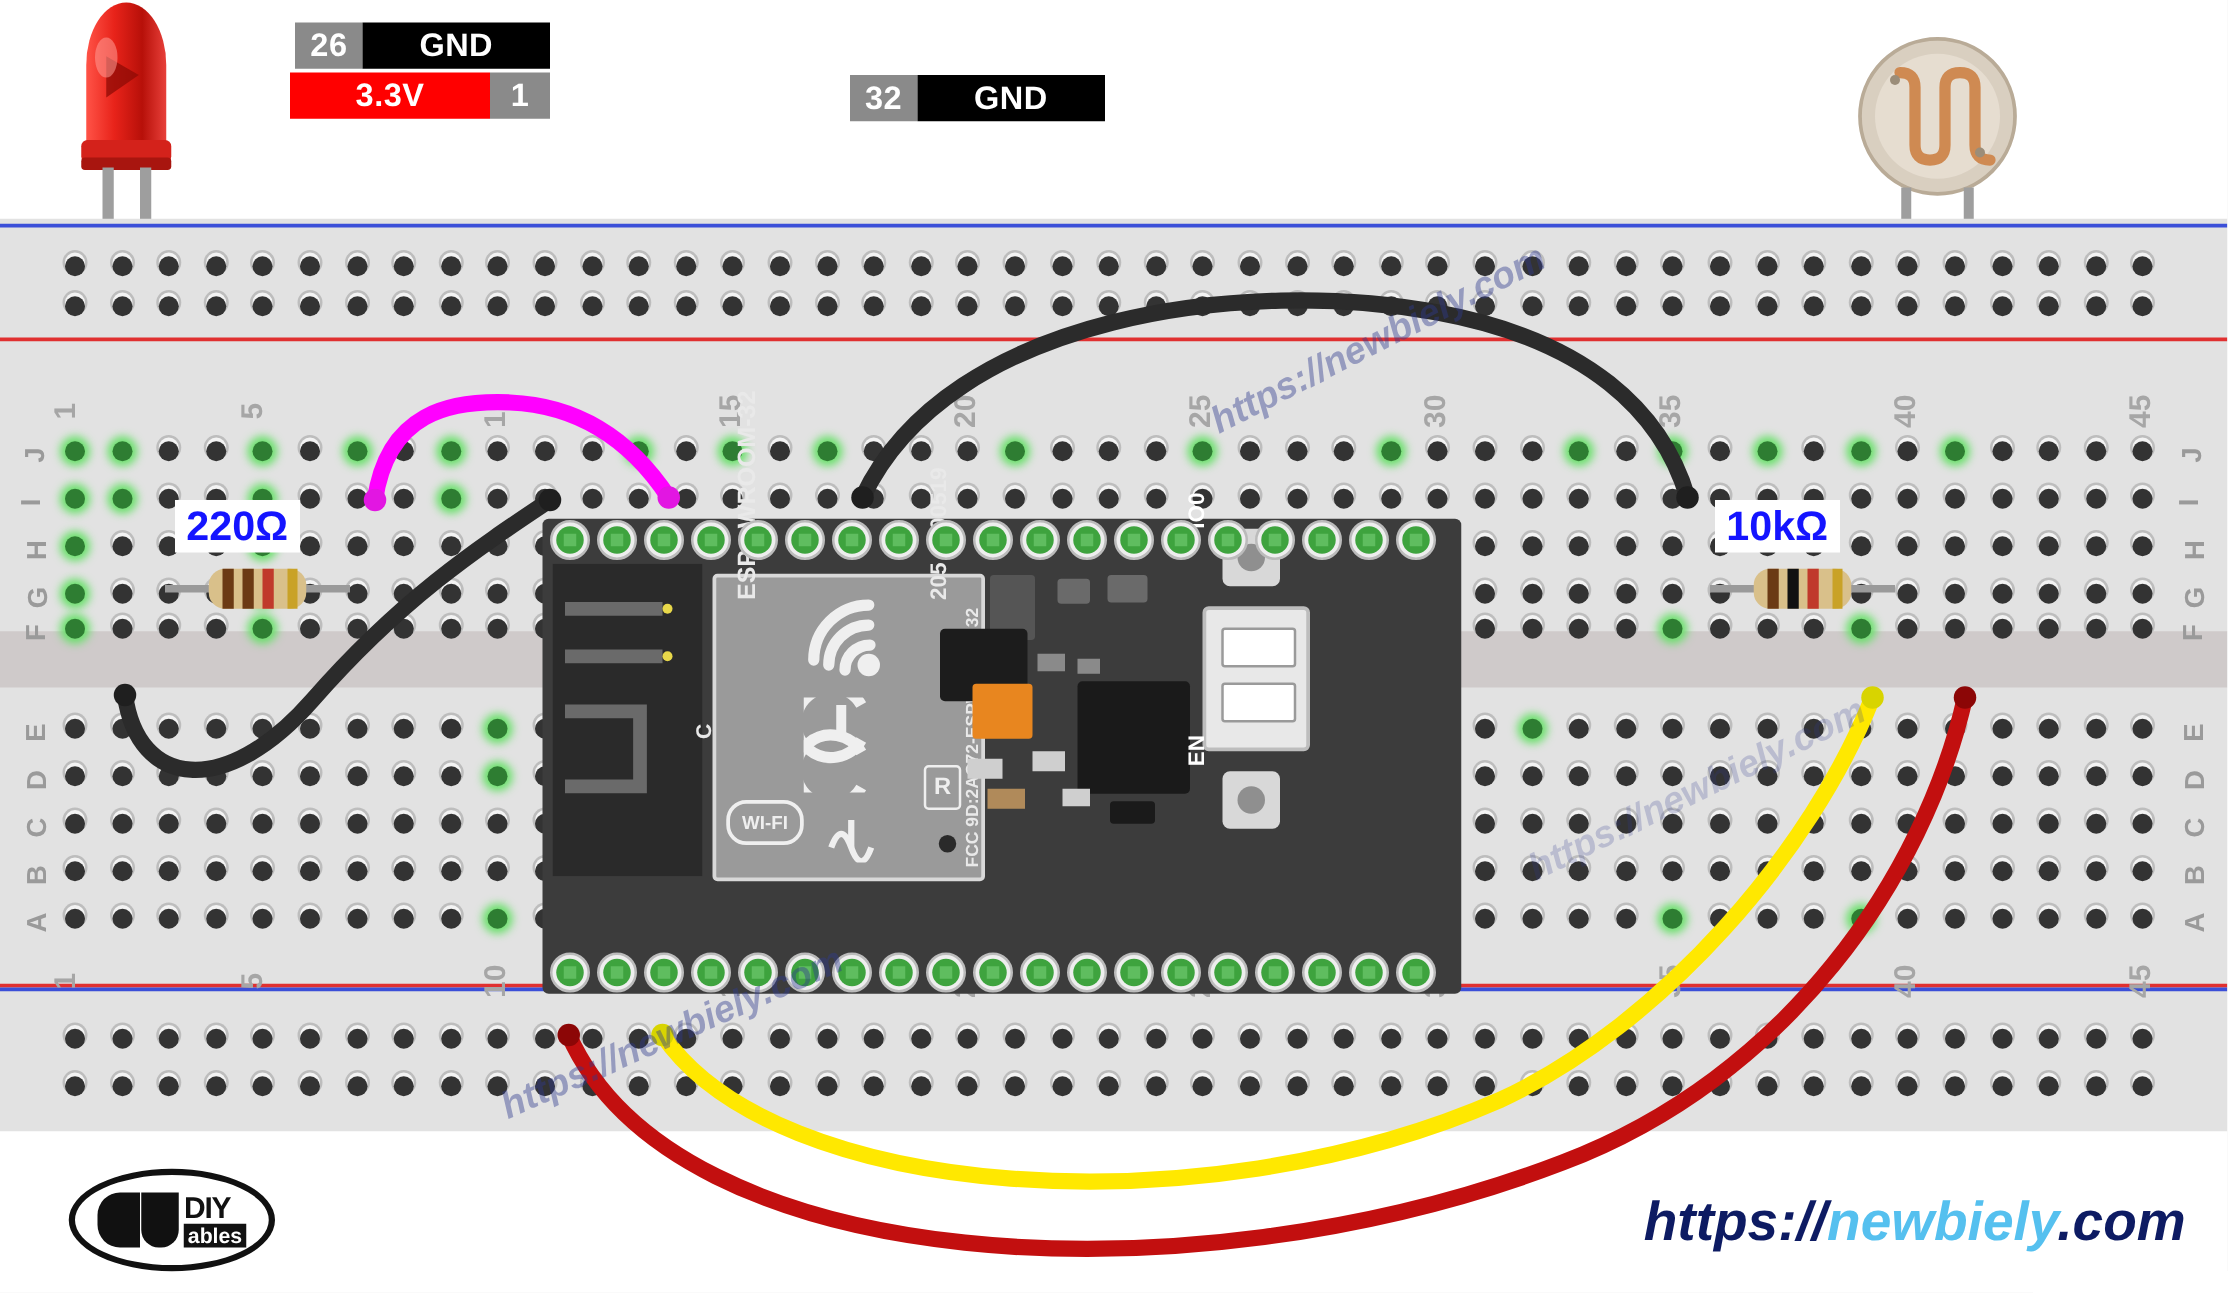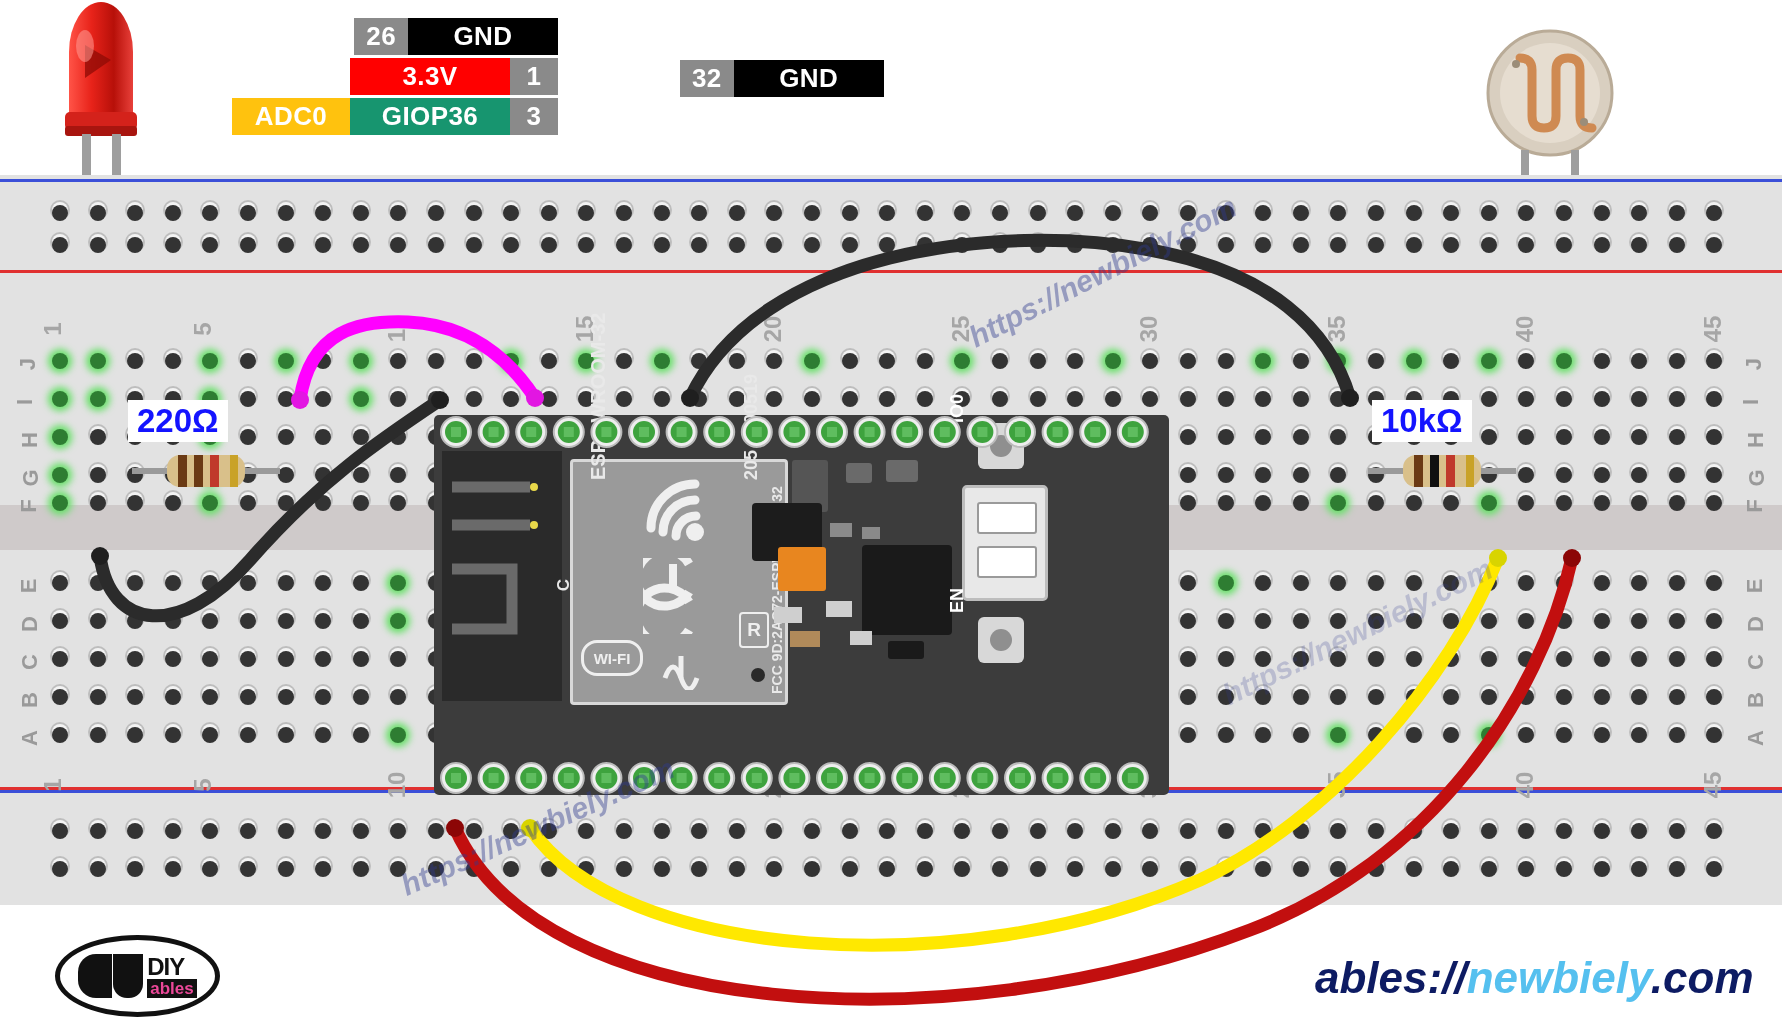--- a/index.html
+++ b/index.html
@@ -48,40 +48,35 @@
   .wm{position:absolute;color:#2f3a8f;opacity:.42;font-style:italic;font-weight:bold;
       font-size:30px;white-space:nowrap;pointer-events:none;}
 
   .logo{position:absolute;left:55px;top:935px;width:155px;height:72px;
         border:5px solid #111;border-radius:50%;background:#fff;
         display:flex;align-items:center;justify-content:center;}
   .logo-d{width:34px;height:44px;background:#111;border-radius:18px 0 0 18px;margin-right:1px;}
   .logo-j{width:30px;height:44px;background:#111;border-radius:0 0 14px 14px;margin-right:4px;}
   .logo-txt{display:flex;flex-direction:column;line-height:1;}
   .logo-diy{color:#111;font-weight:bold;font-size:24px;letter-spacing:-1px;}
-  .logo-ables{background:#111;color:#ec4899;font-weight:bold;font-size:17px;padding:1px 3px;}
+  .logo-ables{background:#111;color:#ffffff;font-weight:bold;font-size:17px;padding:1px 3px;}
 </style>
 </head>
 <body>
 
 <div id="stage">
 
   <div class="pingroup" style="left:232px;top:18px;">
     <div class="pinrow">
       <div class="cell c-num">26</div>
       <div class="cell c-gnd">GND</div>
     </div>
     <div class="pinrow">
       <div class="cell c-33v">3.3V</div>
       <div class="cell c-num">1</div>
-    </div>
-    <div class="pinrow">
-      <div class="cell c-adc">ADC0</div>
-      <div class="cell c-gpio">GIOP36</div>
-      <div class="cell c-num">3</div>
     </div>
   </div>
 
   <div class="pingroup" style="left:680px;top:60px;align-items:flex-start;">
     <div class="pinrow">
       <div class="cell c-num">32</div>
       <div class="cell c-gnd">GND</div>
     </div>
   </div>
 
@@ -810,21 +805,21 @@
   </svg>
 
   <svg style="position:absolute;left:132px;top:448px;" width="148" height="46">
     <line x1="0" y1="23" x2="148" y2="23" stroke="#9a9a9a" stroke-width="6"></line>
     <rect x="35" y="7" width="78" height="32" rx="13" fill="#d9c08a"></rect>
     <rect x="46" y="7" width="9" height="32" fill="#6b3a14"></rect>
     <rect x="62" y="7" width="9" height="32" fill="#6b3a14"></rect>
     <rect x="78" y="7" width="9" height="32" fill="#c0392b"></rect>
     <rect x="98" y="7" width="8" height="32" fill="#c9a227"></rect>
   </svg>
-  <div class="res-label" style="left:128px;top:400px;">220Ω</div>
+  <div class="res-label" style="left:140px;top:400px;">220Ω</div>
 
   <svg style="position:absolute;left:1368px;top:448px;" width="148" height="46">
     <line x1="0" y1="23" x2="148" y2="23" stroke="#9a9a9a" stroke-width="6"></line>
     <rect x="35" y="7" width="78" height="32" rx="13" fill="#d9c08a"></rect>
     <rect x="46" y="7" width="9" height="32" fill="#6b3a14"></rect>
     <rect x="62" y="7" width="9" height="32" fill="#111"></rect>
     <rect x="78" y="7" width="9" height="32" fill="#c0392b"></rect>
     <rect x="98" y="7" width="8" height="32" fill="#c9a227"></rect>
   </svg>
   <div class="res-label" style="left:1372px;top:400px;">10kΩ</div>
@@ -1116,16 +1111,16 @@
   <div class="logo">
     <div class="logo-d"></div>
     <div class="logo-j"></div>
     <div class="logo-txt">
       <span class="logo-diy">DIY</span>
       <span class="logo-ables">ables</span>
     </div>
   </div>
 
   <div class="urlbox" style="left:1293px;top:943px;">
-    <span class="u-dark">ables://</span><span class="u-light">newbiely</span><span class="u-dark">.com</span>
+    <span class="u-dark">https://</span><span class="u-light">newbiely</span><span class="u-dark">.com</span>
   </div>
 
 </div>
 
 </body></html>

